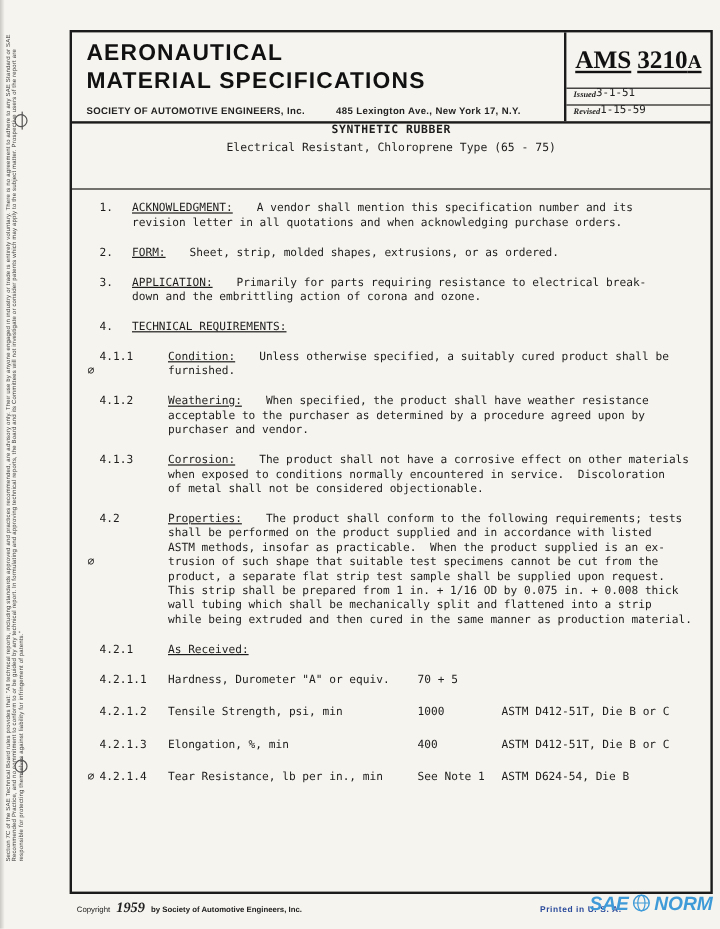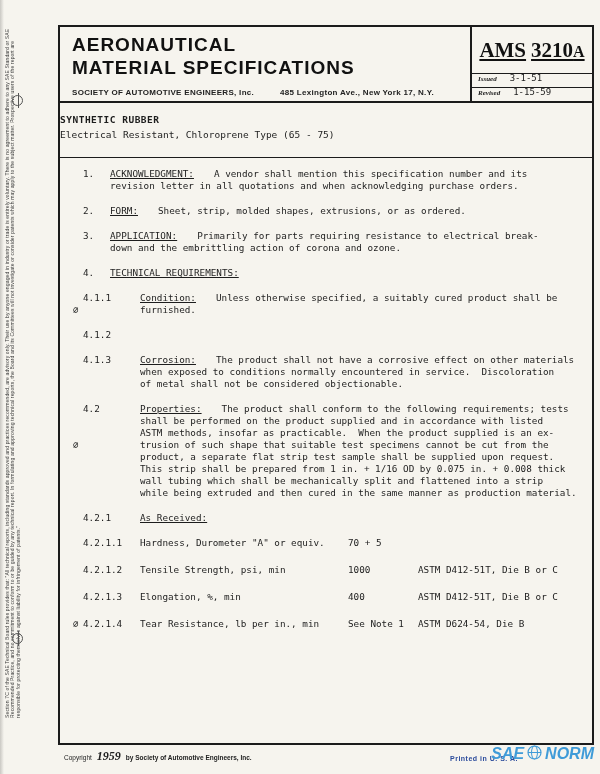--- a/index.html
+++ b/index.html
@@ -59,27 +59,27 @@
     flex:1; display:flex; align-items:center; justify-content:center; gap:5px;
     font:700 21px "Liberation Serif", serif; color:#111;text-decoration:underline;
   }
   .ams-box .rev{ font-size:16px; }
   .issue-row{
     height:14px; border-top:1.5px solid #1b1b1b;
     display:flex; align-items:flex-end; padding:4px 6px;
     font:700 italic 7px "Liberation Serif", serif; color:#222;
   }
   .issue-row .val{
-    margin-left:13px;
+    margin-left:0;
     font:9px "DejaVu Sans Mono", monospace; font-style:normal;
   }
 
   .doc-title{
     height:55px; border-bottom:1.5px solid #1b1b1b;
-    padding-top:11px;
+    text-align:center; 
     font-size:9.5px; line-height:12px;
   }
   .doc-title .t1{ font-weight:700; letter-spacing:.5px; }
   .doc-title .t2{ margin-top:3px; }
 
   .doc-body{ padding:10px 8px 0 23px; font-size:9.3px; line-height:12px; }
 
   .para{ position:relative; display:flex; margin-bottom:13px; }
   .para .num{ flex:0 0 57px; }
   .para.lvl1 .num{ flex:0 0 27px; }
@@ -186,20 +186,23 @@
 
     <div class="para">
       <span class="marker m-l2">∅</span>
       <span class="num">4.1.1</span>
       <span class="ptext"><span class="label">Condition:</span><span>Unless otherwise specified, a suitably cured product shall be
 furnished.</span></span>
     </div>
 
     <div class="para">
       <span class="num">4.1.2</span>
+      <span class="ptext"><span class="label">Weathering:</span><span>When specified, the product shall have weather resistance
+acceptable to the purchaser as determined by a procedure agreed upon by
+purchaser and vendor.</span></span>
     </div>
 
     <div class="para">
       <span class="num">4.1.3</span>
       <span class="ptext"><span class="label">Corrosion:</span><span>The product shall not have a corrosive effect on other materials
 when exposed to conditions normally encountered in service.  Discoloration
 of metal shall not be considered objectionable.</span></span>
     </div>
 
     <div class="para">

